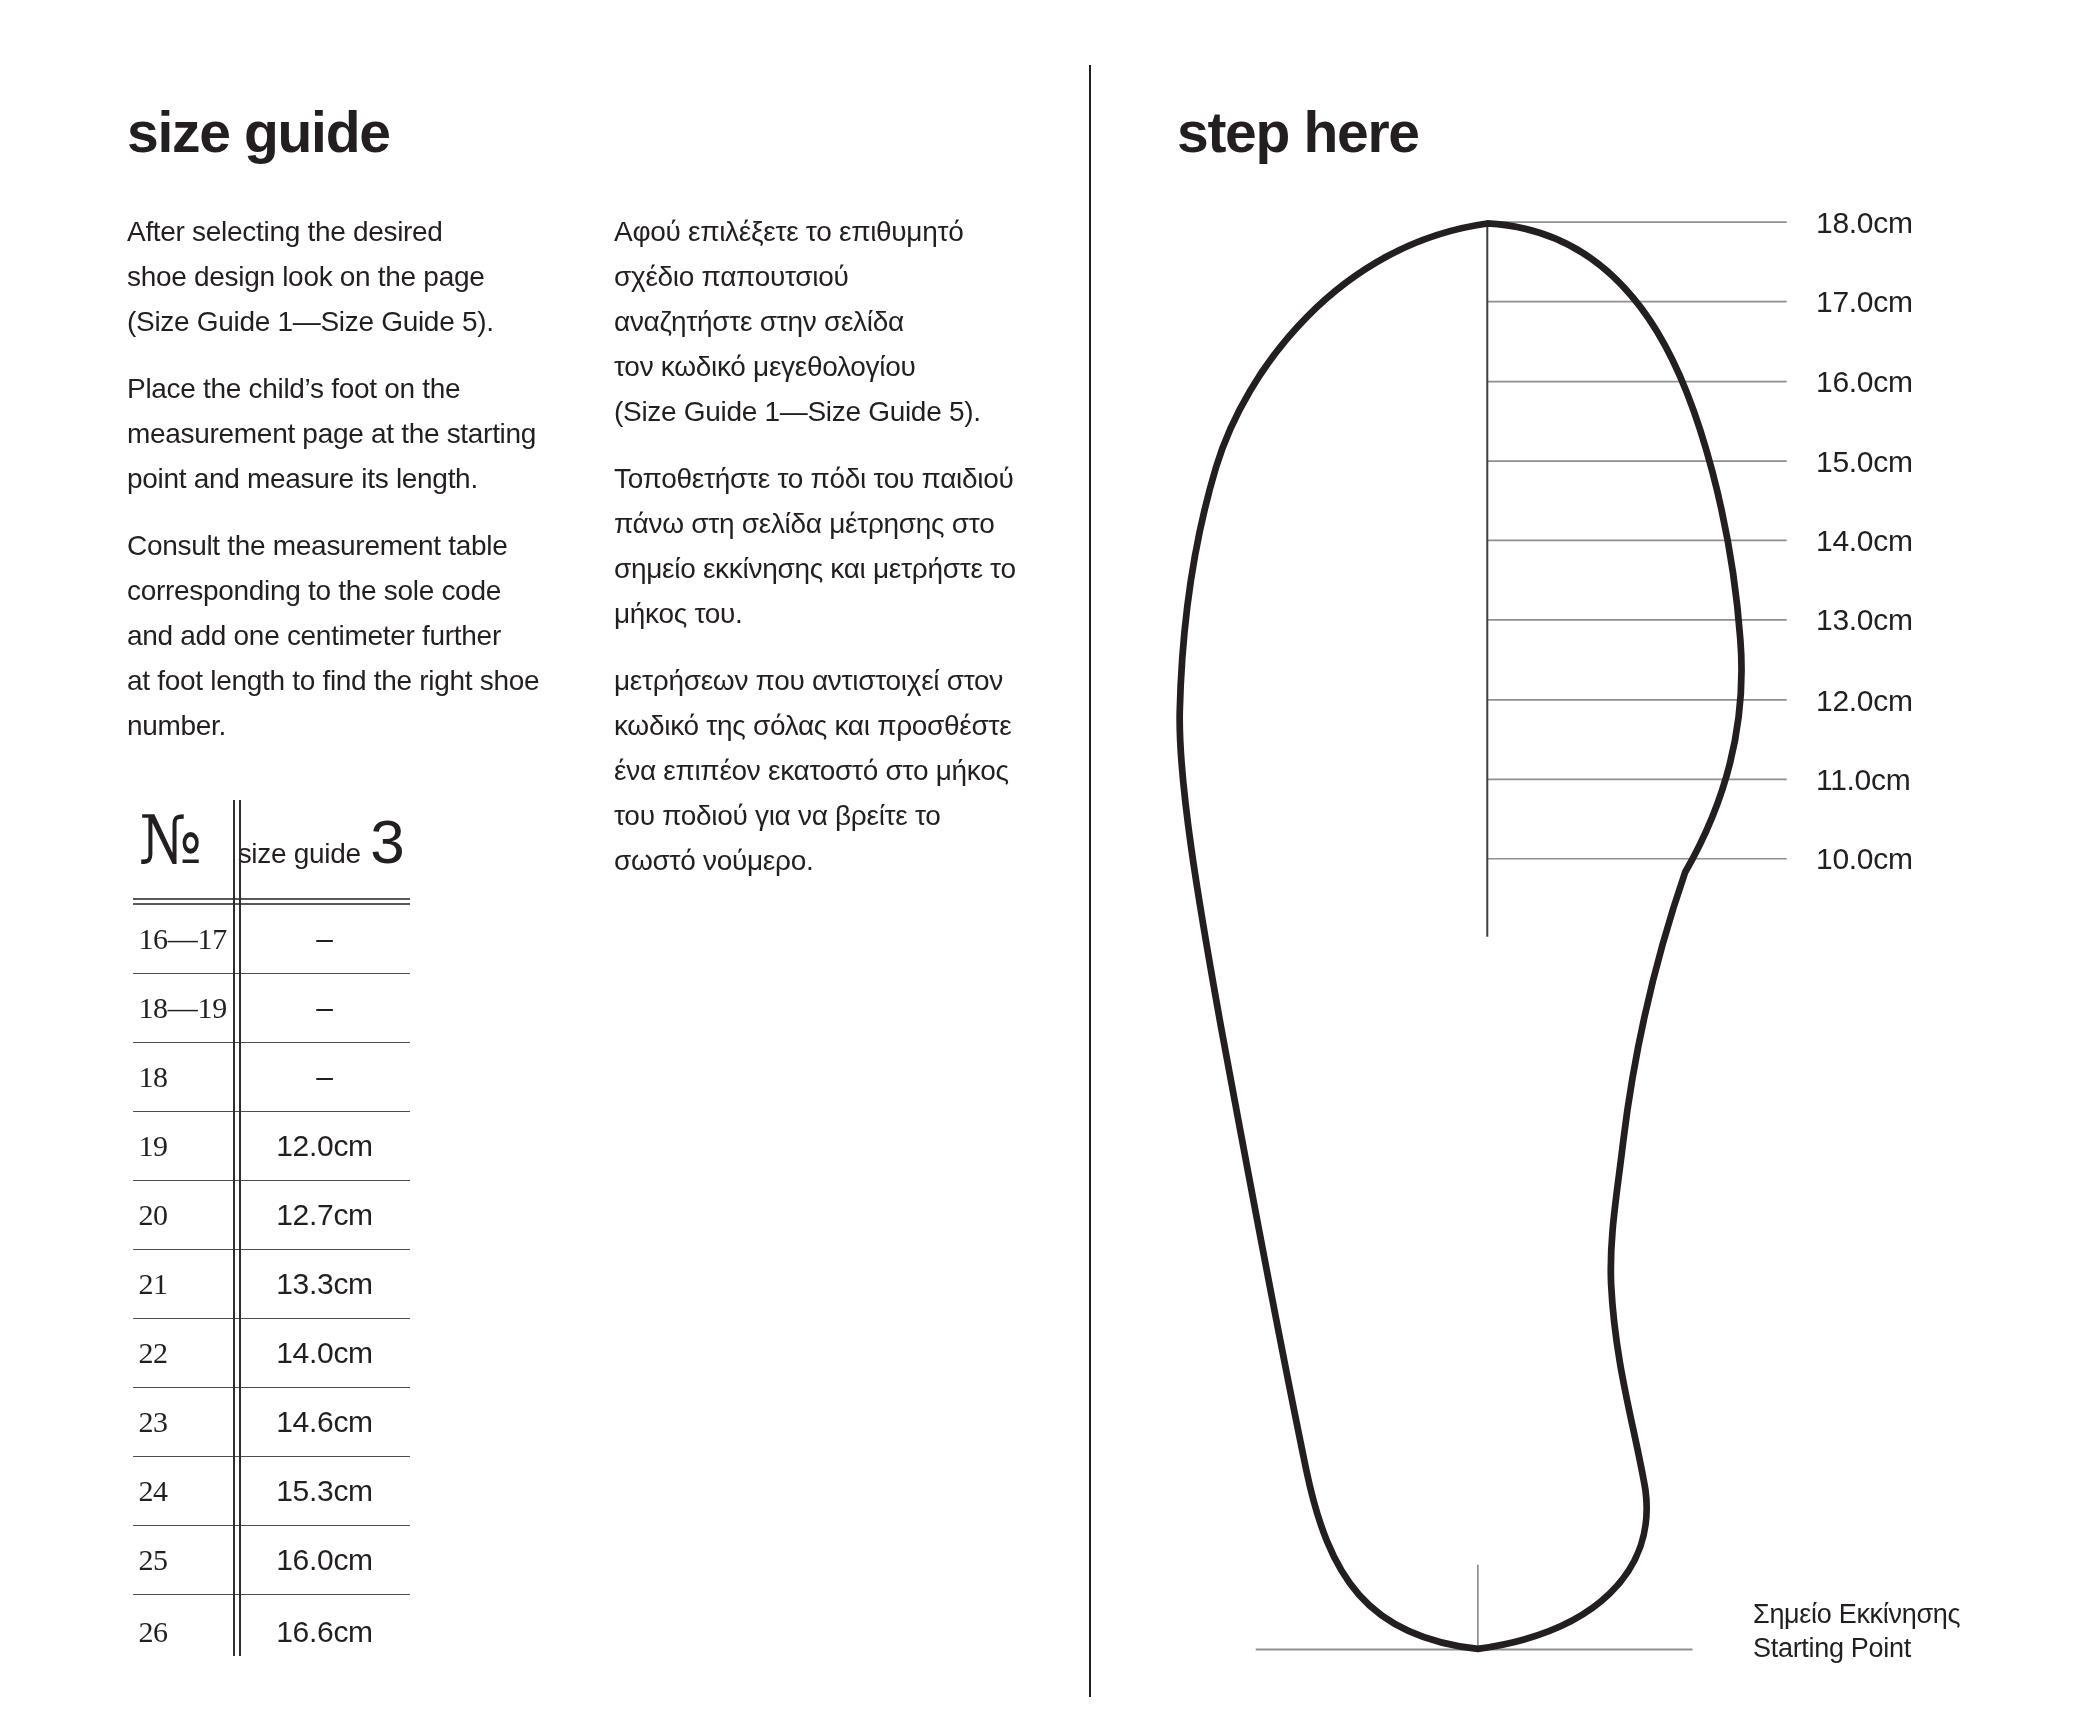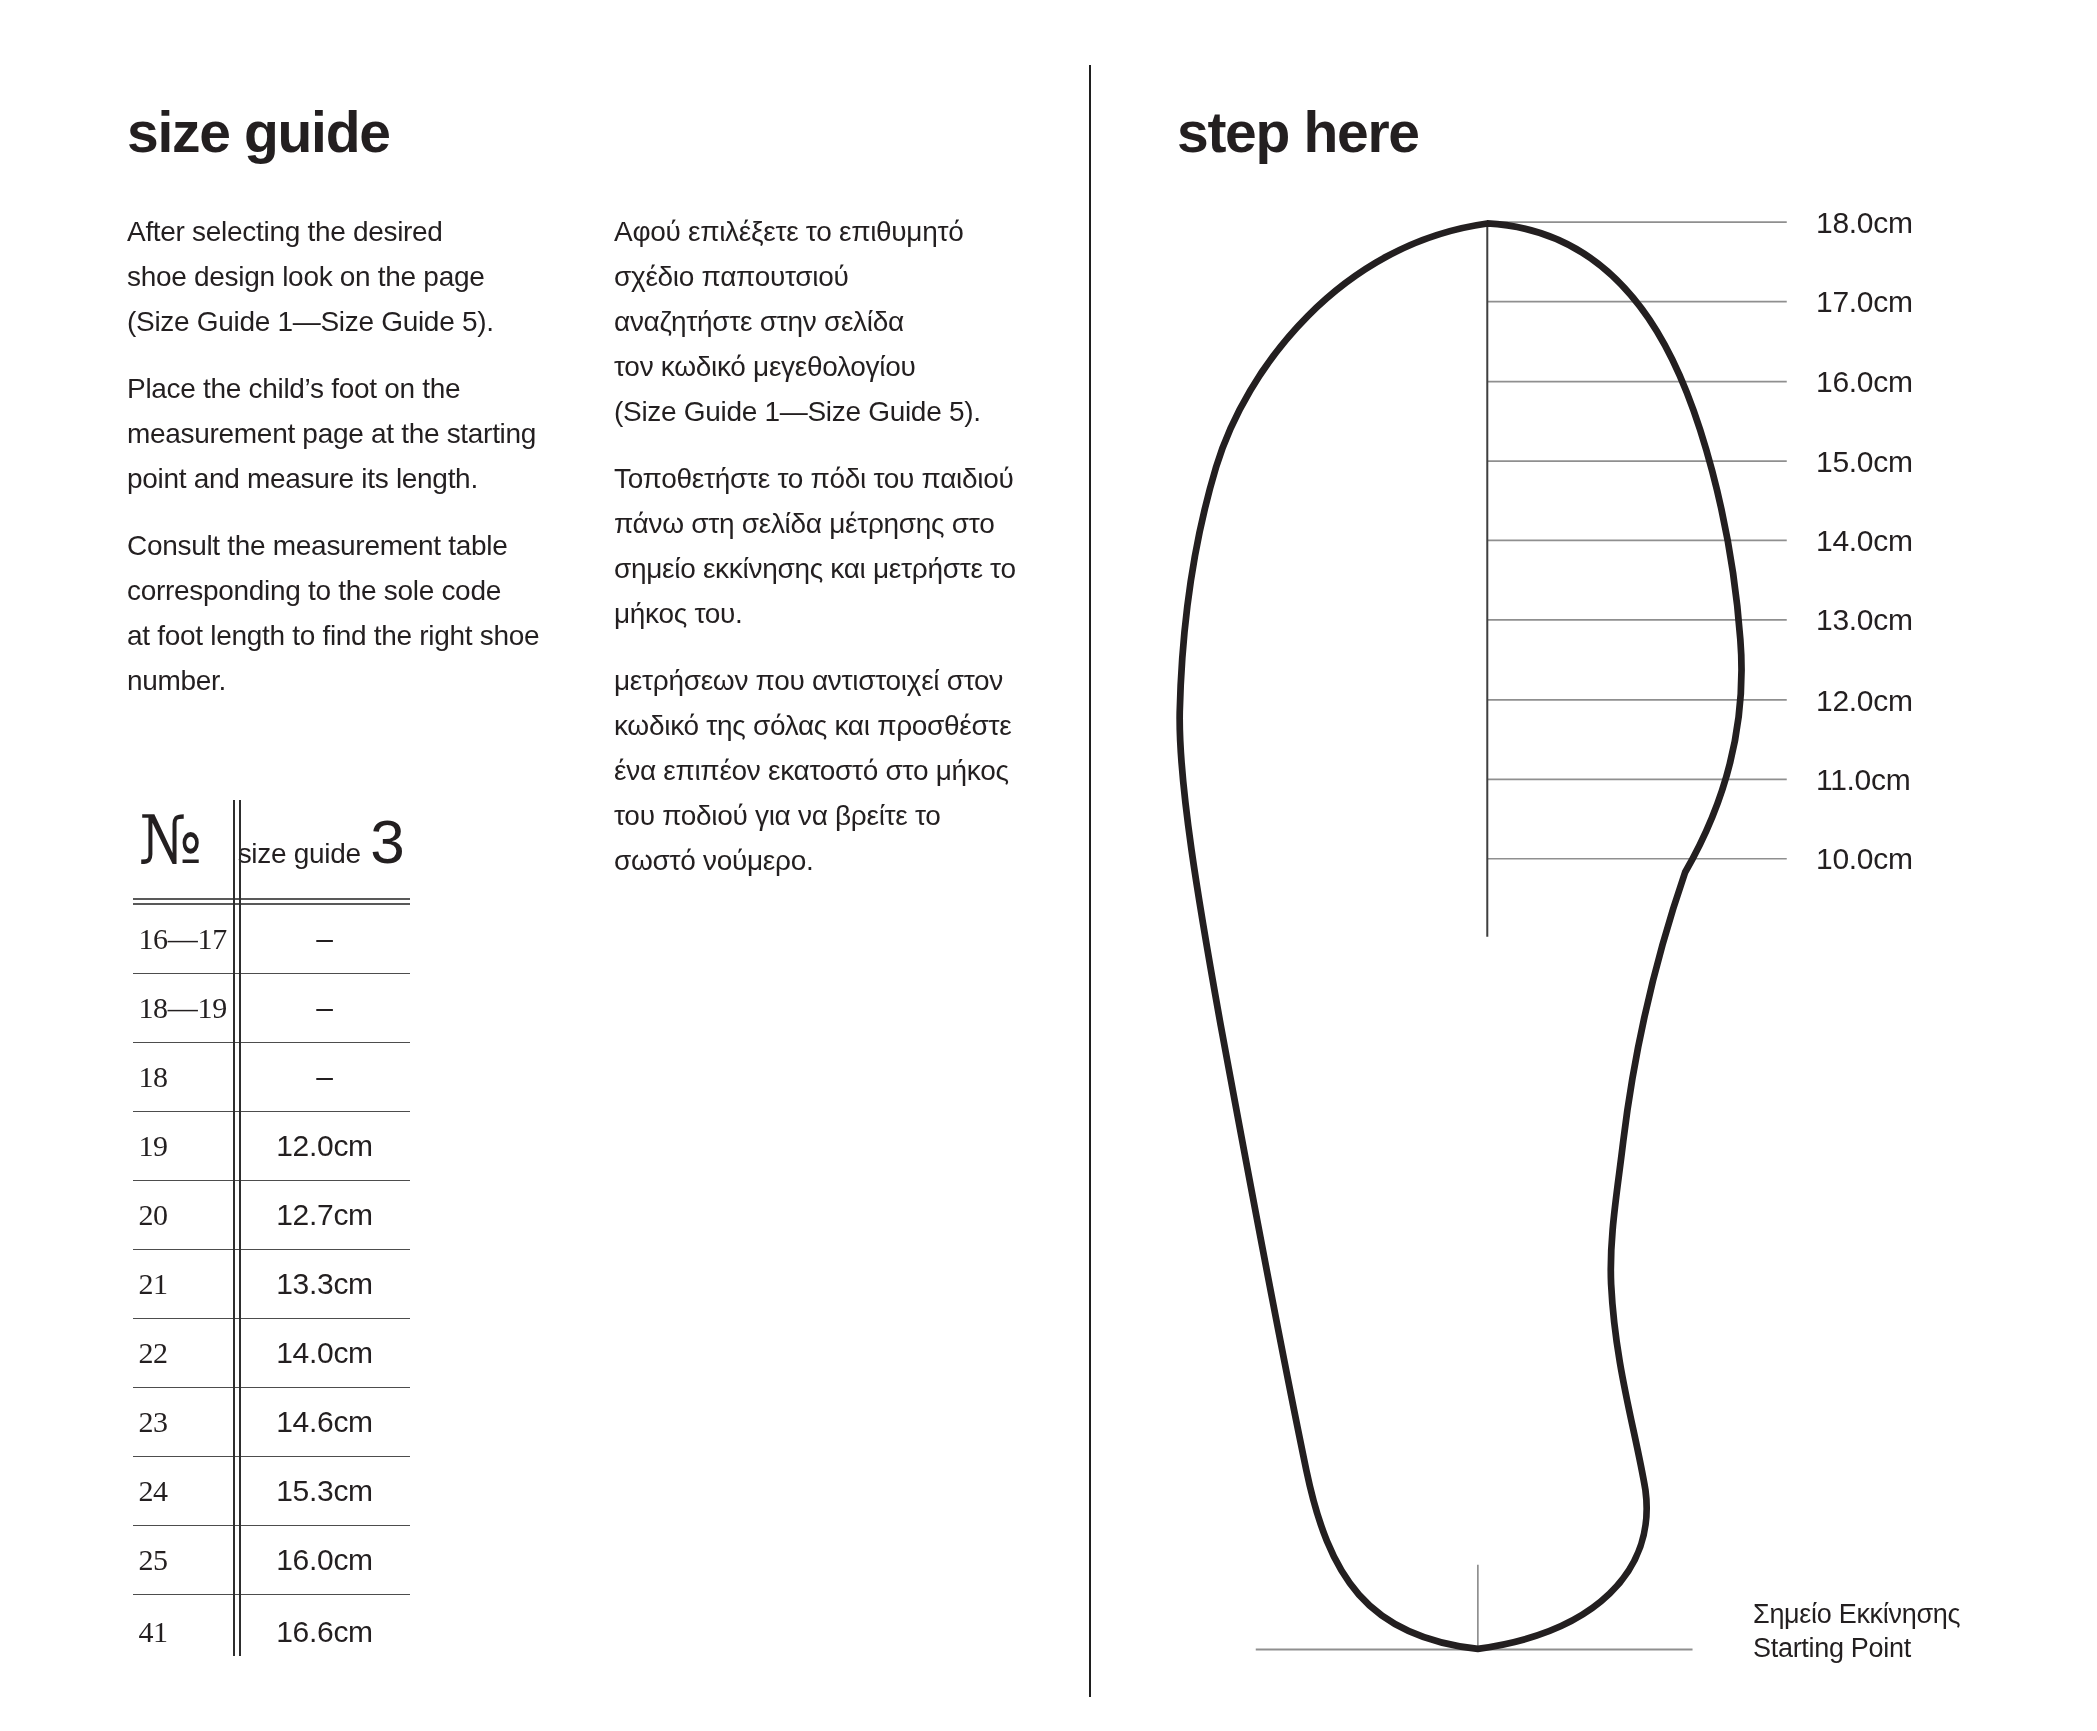--- a/index.html
+++ b/index.html
@@ -132,20 +132,21 @@
       <div class="bodyline">(Size Guide 1—Size Guide 5).</div>
     </div>
     <div class="para">
       <div class="bodyline">Place the child’s foot on the</div>
       <div class="bodyline">measurement page at the starting</div>
       <div class="bodyline">point and measure its length.</div>
     </div>
     <div class="para">
       <div class="bodyline">Consult the measurement table</div>
       <div class="bodyline">corresponding to the sole code</div>
+      <div class="bodyline">and add one centimeter further</div>
       <div class="bodyline">at foot length to find the right shoe</div>
       <div class="bodyline">number.</div>
     </div>
   </div>
 
   <div class="textcol col-el">
     <div class="para">
       <div class="bodyline">Αφού επιλέξετε το επιθυμητό</div>
       <div class="bodyline">σχέδιο παπουτσιού</div>
       <div class="bodyline">αναζητήστε στην σελίδα</div>
@@ -211,21 +212,21 @@
     </div>
     <div class="trow">
       <span class="cell-size">24</span>
       <span class="cell-value">15.3cm</span>
     </div>
     <div class="trow">
       <span class="cell-size">25</span>
       <span class="cell-value">16.0cm</span>
     </div>
     <div class="trow">
-      <span class="cell-size">41</span>
+      <span class="cell-size">26</span>
       <span class="cell-value">16.6cm</span>
     </div>
   </div>
 
   <div class="divider"></div>
 
   <h1 class="title title-right">step here</h1>
 
   <svg class="diagram-svg" width="2097" height="1731" viewBox="0 0 3116 2572" aria-hidden="true">
 

